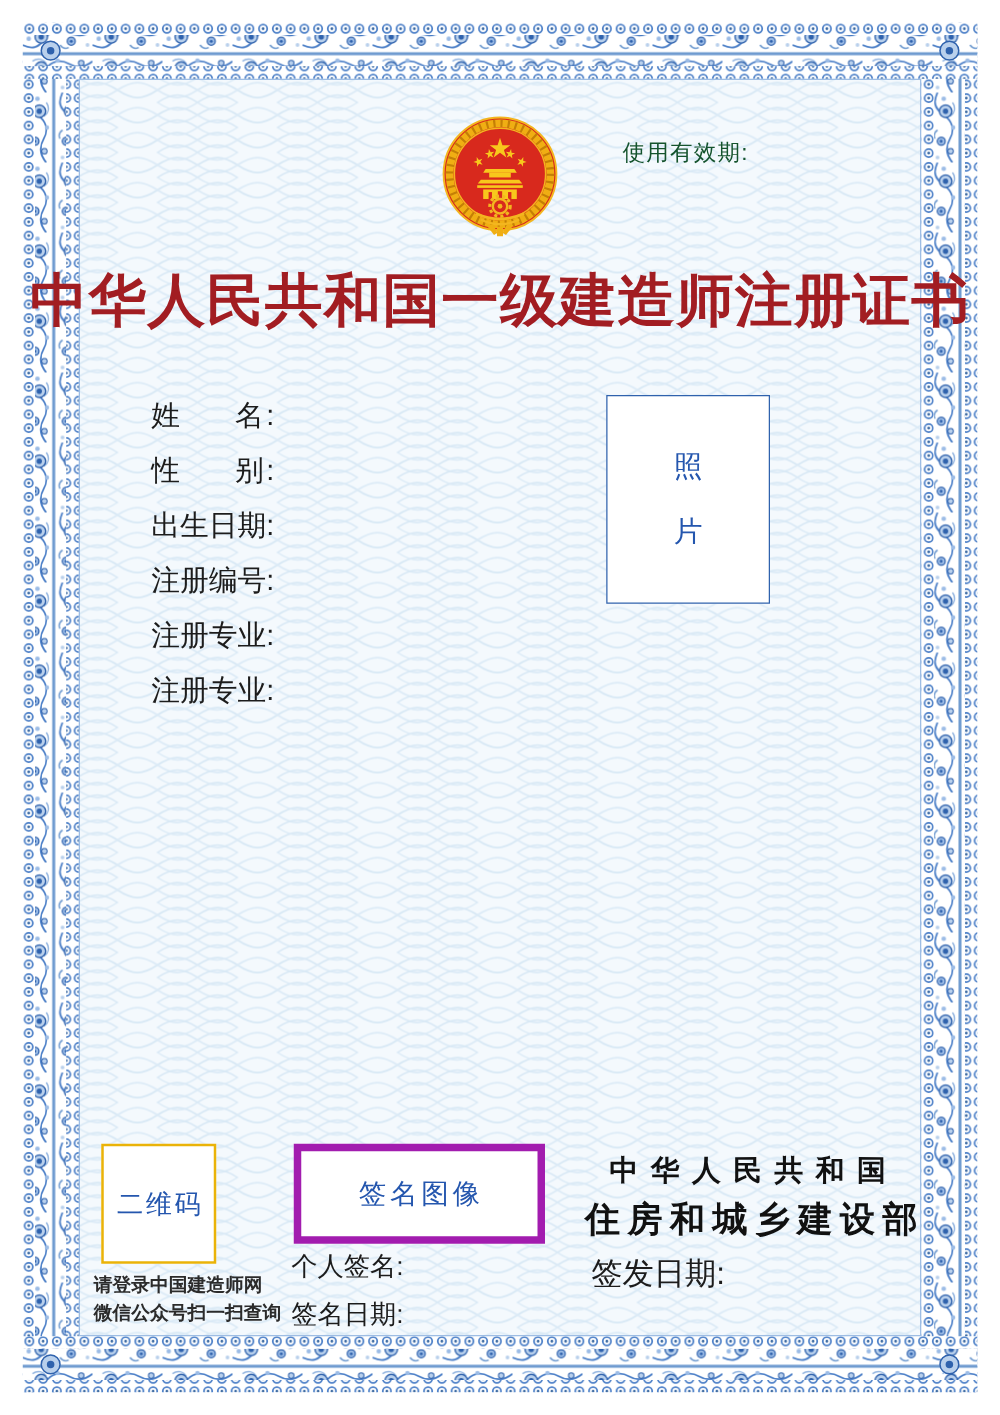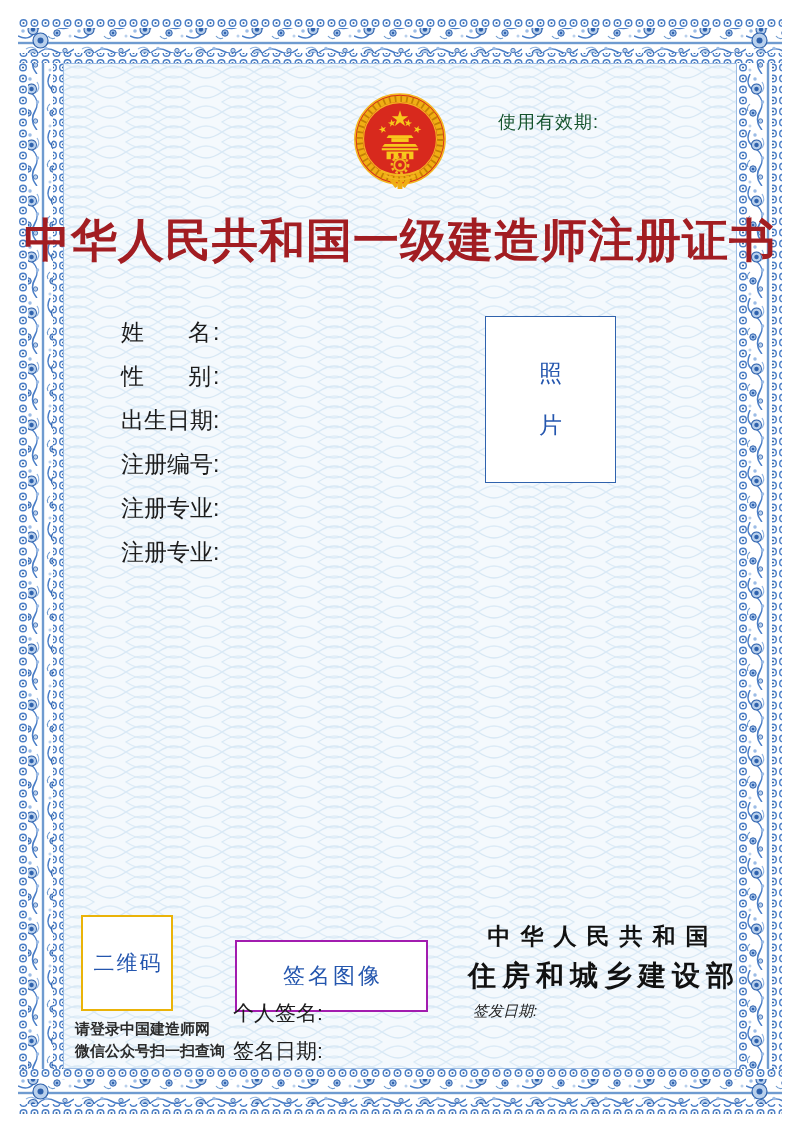--- a/index.html
+++ b/index.html
@@ -29,30 +29,30 @@
   }
   .qr-box{
     position:absolute;left:81px;top:915px;width:86px;height:92px;
     background:#ffffff;border:2px solid #eab308;
     display:flex;align-items:center;justify-content:center;
     color:#2456ae;font-size:21px;letter-spacing:2px;padding-left:2px;box-sizing:content-box;
   }
   .qr-caption{position:absolute;left:75px;top:1018px;font-size:15px;font-weight:700;color:#2b2b2b;line-height:22px;}
   .sig-box{
     position:absolute;left:235px;top:915px;width:186px;height:68px;
-    background:#ffffff;border:2px solid #a21caf;
+    background:#ffffff;border:6px solid #a21caf;
     display:flex;align-items:center;justify-content:center;
-    color:#2456ae;font-size:22px;letter-spacing:3px;padding-left:3px;box-sizing:content-box;margin-top:25px;
+    color:#2456ae;font-size:22px;letter-spacing:3px;padding-left:3px;box-sizing:content-box;
   }
   .personal-sig{position:absolute;left:233px;top:999px;font-size:21px;color:#1c1c1c;}
   .sig-date{position:absolute;left:233px;top:1037px;font-size:21px;color:#1c1c1c;}
   .issuer{position:absolute;left:462px;top:917px;width:272px;text-align:center;color:#111111;font-weight:600;}
   .issuer-line1{font-size:23px;letter-spacing:10px;padding-left:10px;height:39px;line-height:39px;white-space:nowrap;}
   .issuer-line2{font-size:28px;letter-spacing:6px;padding-left:6px;height:39px;line-height:39px;white-space:nowrap;}
-  .issue-date{position:absolute;left:473px;top:1002px;font-size:15px;color:#1c1c1c;font-style:italic;}
+  .issue-date{position:absolute;left:473px;top:1002px;font-size:25px;color:#1c1c1c;}
 </style>
 </head>
 <body>
 
 <div class="certificate">
 
   <svg class="guilloche-svg" width="676" height="1008" aria-hidden="true">
     <defs>
       <pattern id="gw" width="96" height="20" patternUnits="userSpaceOnUse">
         <rect width="96" height="20" fill="#f4f9fd"></rect>

